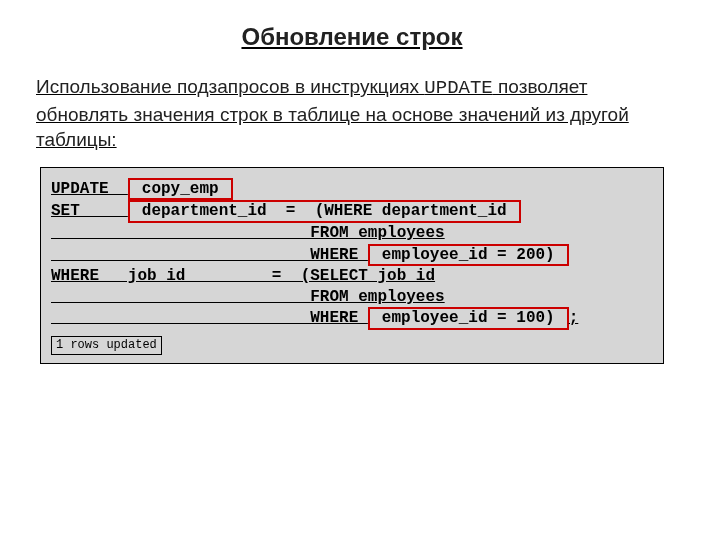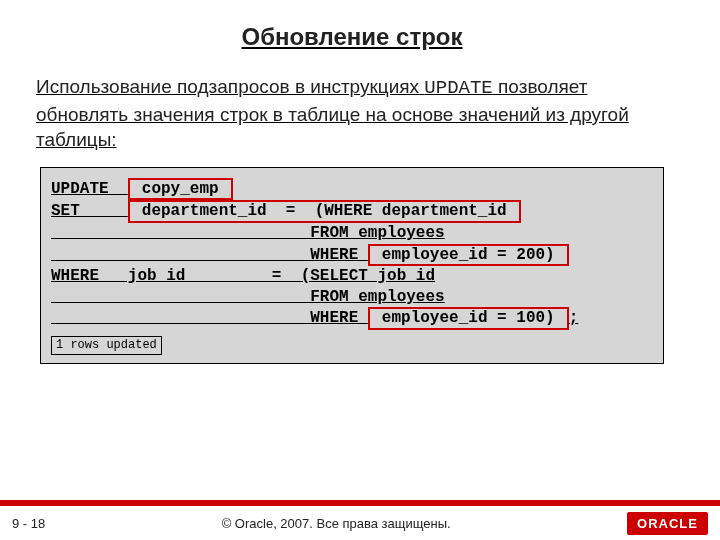--- a/index.html
+++ b/index.html
@@ -107,22 +107,14 @@
 
   <div class="codebox"><span>UPDATE  </span><span class="hl">copy_emp</span>
 <span>SET     </span><span class="hl">department_id  =  (WHERE department_id</span>
 <span>                           FROM employees</span>
 <span>                           WHERE </span><span class="hl">employee_id = 200)</span>
 <span>WHERE   job_id         =  (SELECT job_id</span>
 <span>                           FROM employees</span>
 <span>                           WHERE </span><span class="hl">employee_id = 100)</span><span>;</span>
 <span class="result">1 rows updated</span></div>
 
-  <div class="footer">
-    <div class="redbar"></div>
-    <div class="footrow">
-      <div class="pagenum">9 - 18</div>
-      <div class="copyright">© Oracle, 2007. Все права защищены.</div>
-      <div class="logo">ORACLE</div>
-    </div>
-  </div>
 
 </div>
 
 </body></html>

